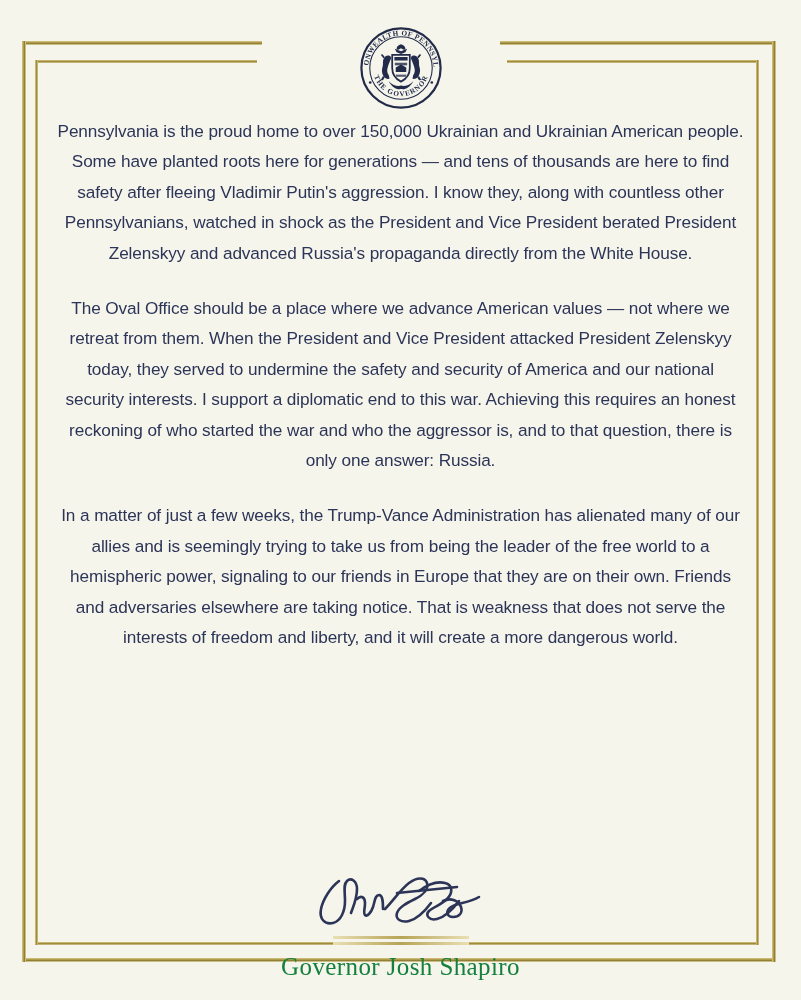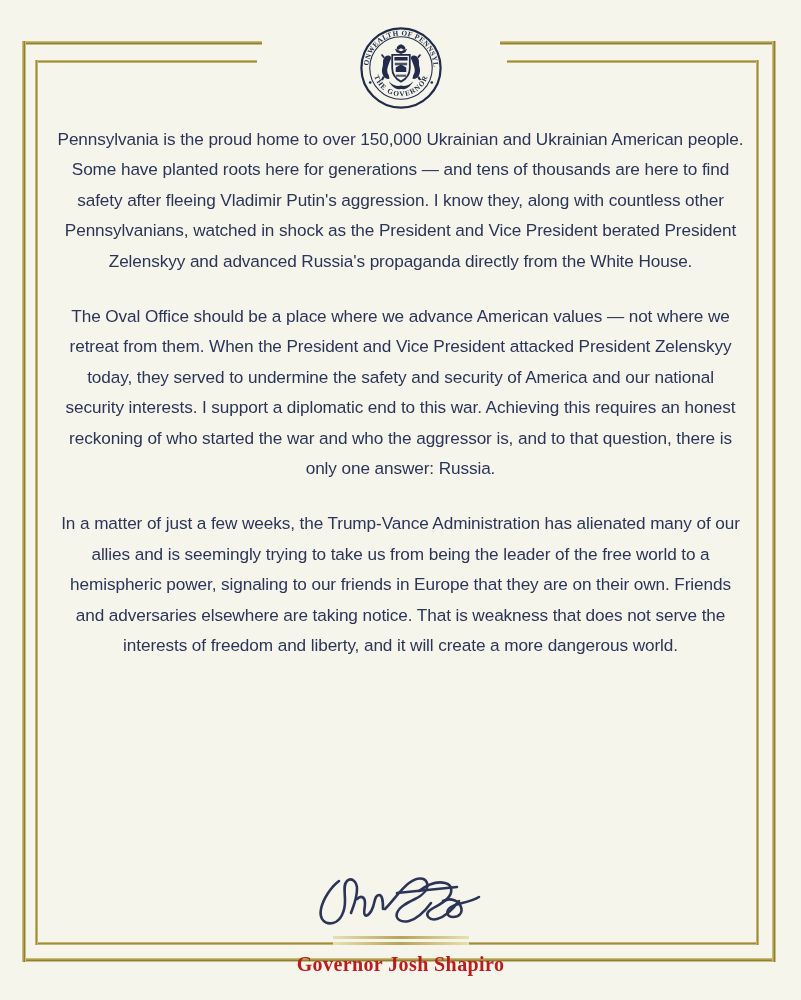--- a/index.html
+++ b/index.html
@@ -66,21 +66,21 @@
     left: 56px;
     right: 56px;
     top: 112px;
     text-align: center;
   }
   .para {
     color: #2c3557;
     font-size: 17.2px;
     line-height: 30.4px;
     letter-spacing: -0.1px;
-    margin: 12px 0 25px 0;
+    margin: 4px 0 25px 0;
     text-align: center;
     font-weight: 500;
   }
   .para:last-of-type { margin-bottom: 0; }
 
   
   #signature-block {
     position: absolute;
     left: 0;
     right: 0;
@@ -101,24 +101,24 @@
     height: 3px;
     background: linear-gradient(to right, #e9dfb4, #b8a457, #e9dfb4);
     margin-bottom: 3px;
   }
   #signature-rule .r2 {
     height: 3px;
     background: linear-gradient(to right, #e9dfb4, #b8a457, #e9dfb4);
   }
   #signatory-name {
     font-family: "Liberation Serif", serif;
-    font-size: 20px;
-    color: #b91c1c;
+    font-size: 25px;
+    color: #15803d;
     letter-spacing: 0.4px;
-    font-weight: 700;
+    font-weight: 400;
   }
 </style>
 </head>
 <body>
 
 <div id="statement-card">
 
   <div class="frame-line outer-top-left"></div>
   <div class="frame-line outer-top-right"></div>
   <div class="frame-line outer-bottom"></div>

